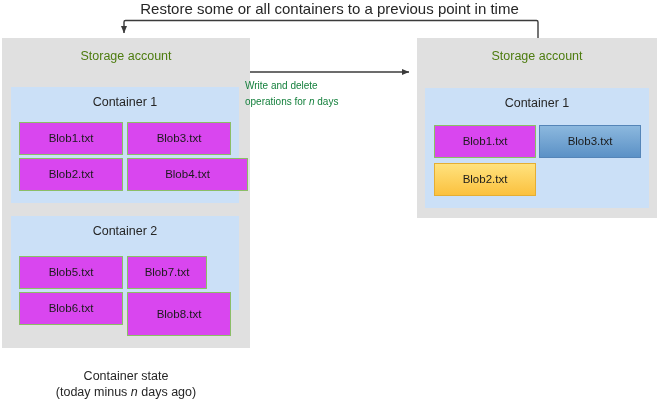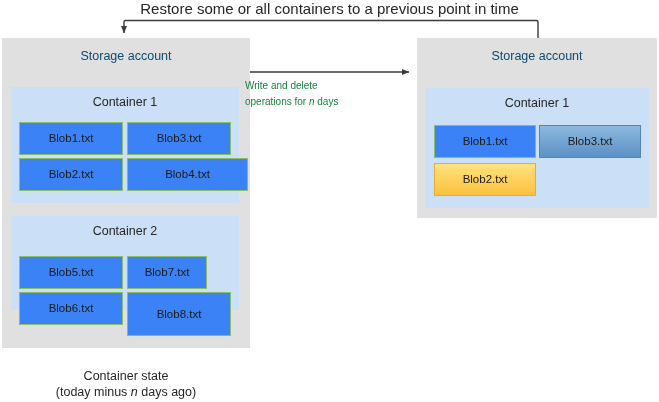--- a/index.html
+++ b/index.html
@@ -30,21 +30,21 @@
 
   
   .storage-box{
     background:#E0E0E0;
   }
   .storage-title{
     position:absolute;left:0;right:0;top:10px;
     text-align:center;
     font-size:12.5px;
     line-height:16px;
-    color:#0c4a6e;
+    color:#4d7c0f;
   }
 
   
   .container-box{
     background:#CBE0F7;
   }
   .container-title{
     position:absolute;left:0;right:0;top:7px;
     text-align:center;
     font-size:12.5px;
@@ -55,21 +55,21 @@
   
   .blob{
     display:flex;align-items:center;justify-content:center;
     font-size:11.5px;
     line-height:13px;
     color:#1b1b1b;
     text-align:center;
     border:1px solid rgba(0,0,0,0.13);
   }
   .blob.green{
-    background:#3b82f6;
+    background:#d946ef;
     border-color:#8BBE66;
   }
   .blob.blue{
     background:linear-gradient(to bottom,#8CB8DE 0%,#5B91C6 100%);
     border-color:#5585B8;
   }
   .blob.yellow{
     background:linear-gradient(to bottom,#FFE27E 0%,#FBC13E 100%);
     border-color:#E5AE33;
   }

